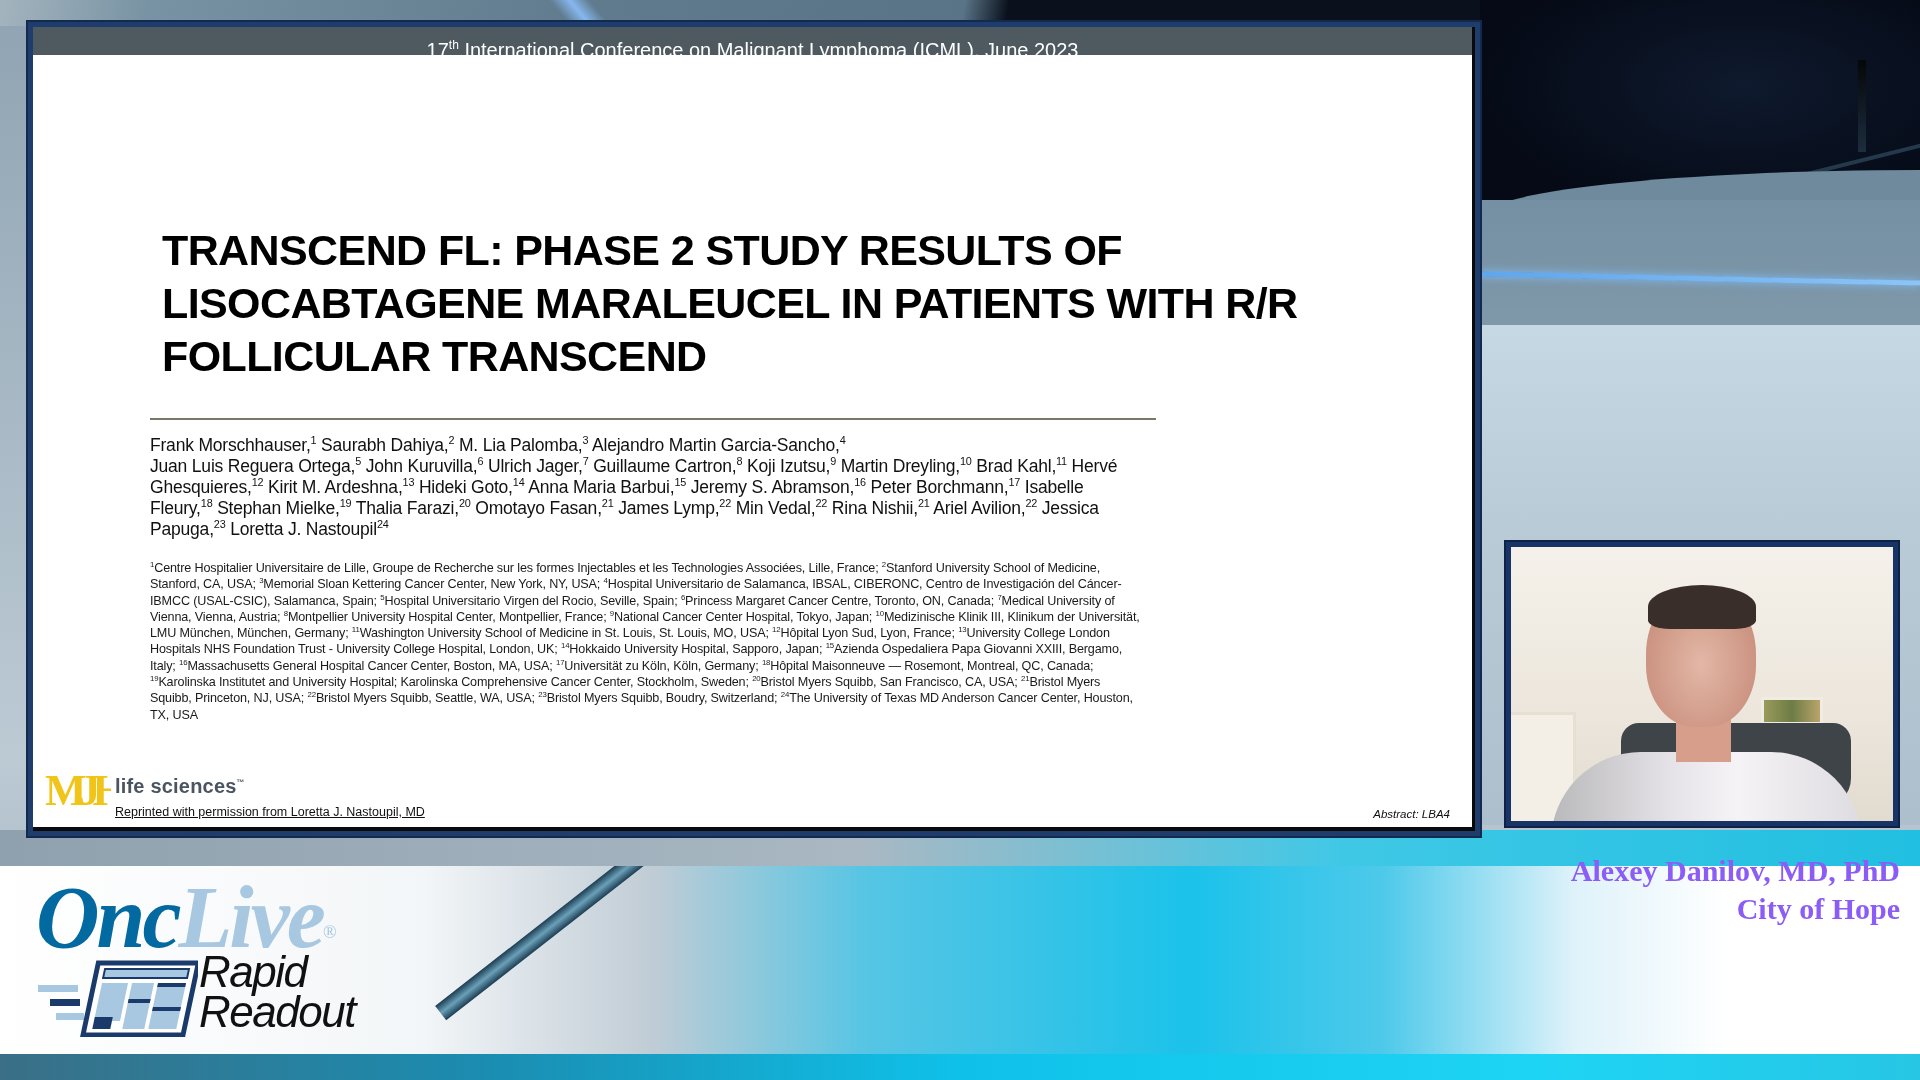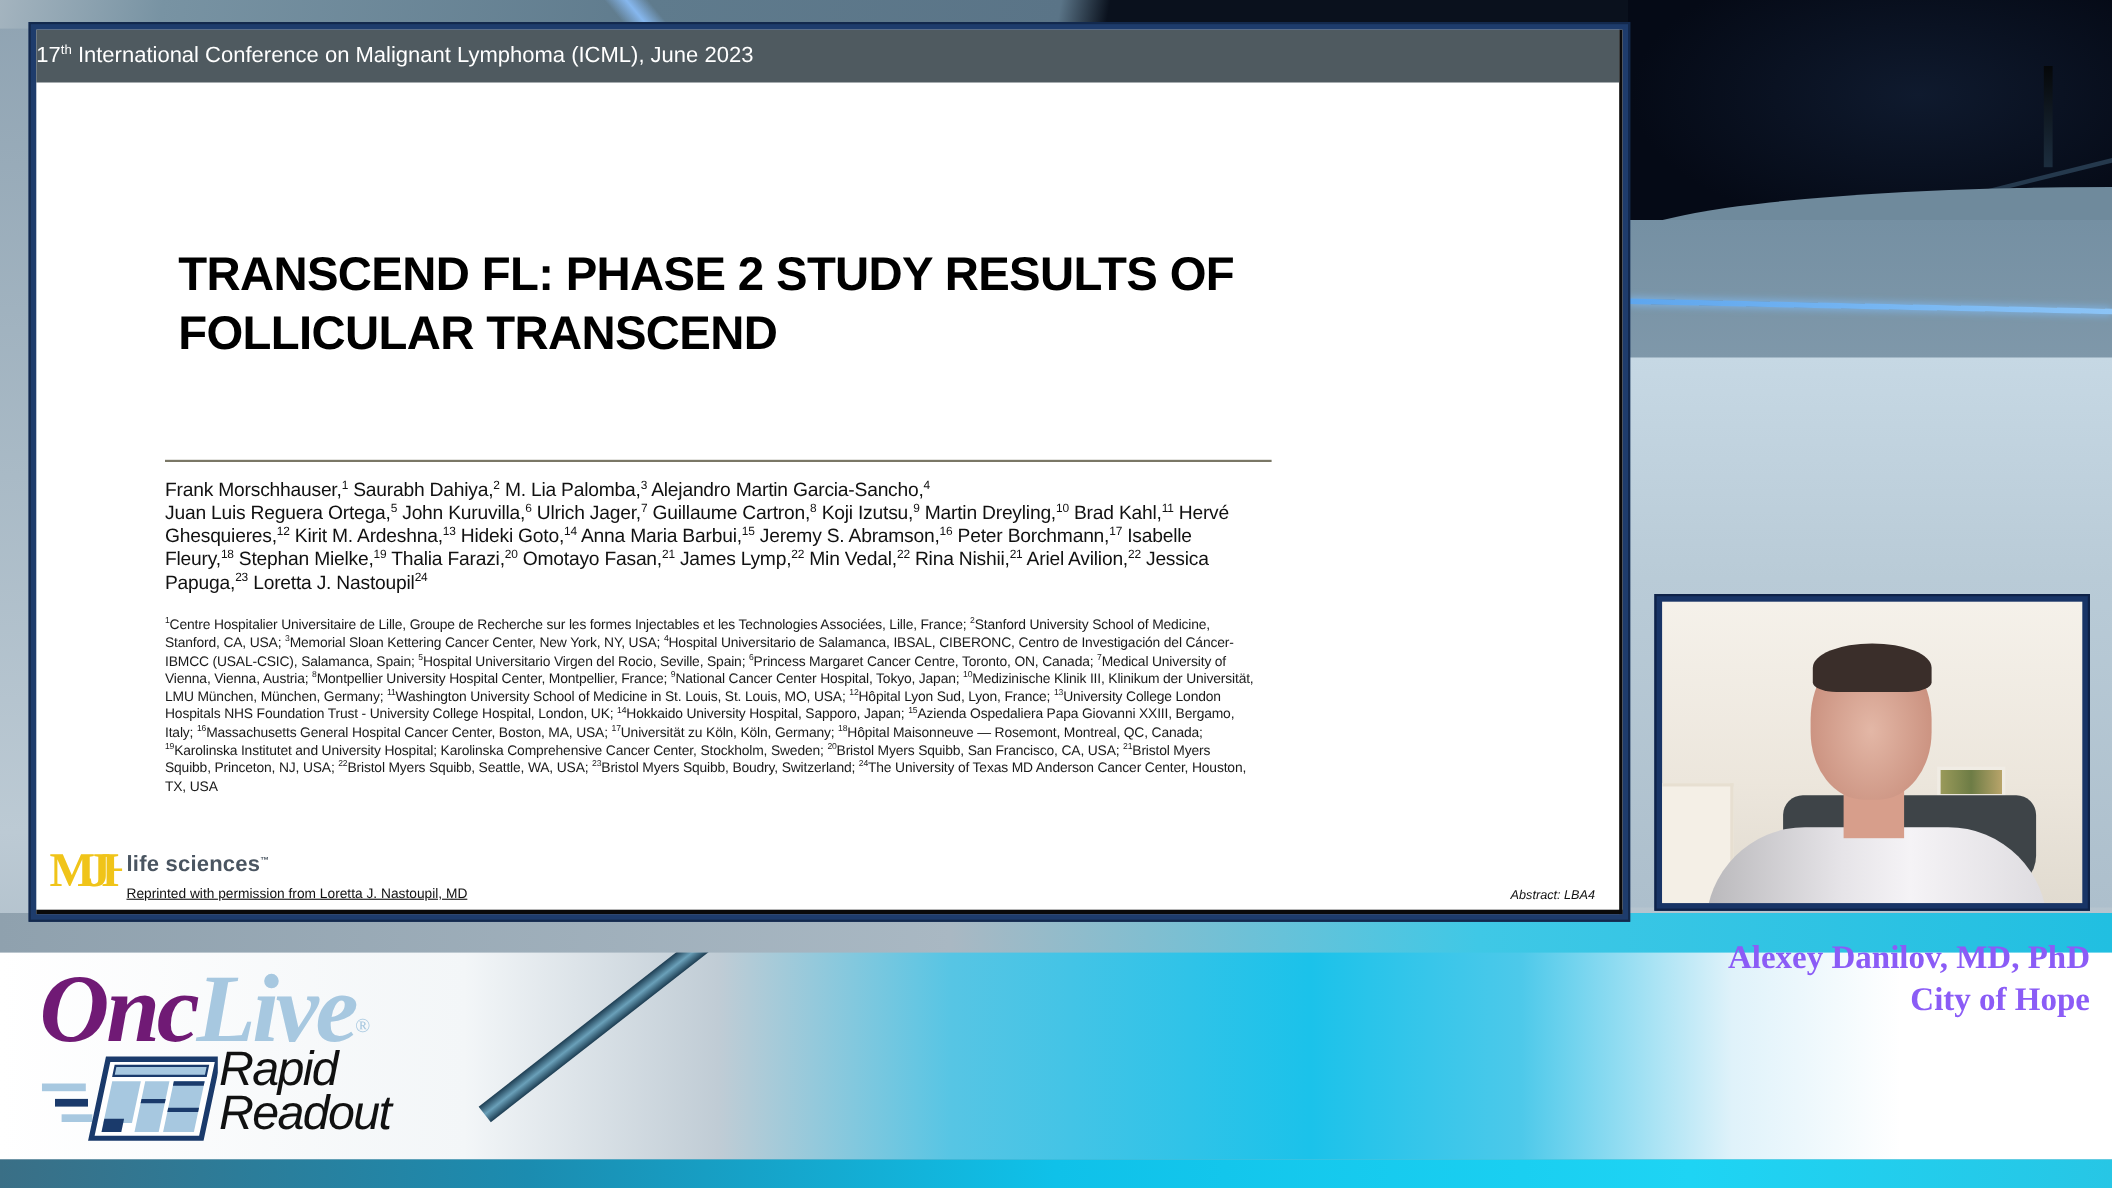--- a/index.html
+++ b/index.html
@@ -63,22 +63,22 @@
     border: 2px solid #13294d;
     padding: 5px;
   }
   .slide {
     position: relative; width: 100%; height: 100%;
     background: #ffffff;
     border-bottom: 4px solid #0a0a0a;
     border-right: 3px solid #0a0a0a;
   }
   .slide-header {
-    height: 48px; background: #4f5a60;
-    color: #ffffff; 
+    height: 28px; background: #4f5a60;
+    color: #ffffff; text-align: center;
     font-size: 20px; line-height: 36px;
     font-family: "Liberation Sans", sans-serif;
   }
   .slide-header sup { font-size: 12px; }
   .slide-title {
     position: absolute; left: 117px; top: 197px; width: 1180px;
     font-family: "Liberation Sans", sans-serif;
     font-weight: bold; font-size: 43px; line-height: 53px;
     color: #000000; letter-spacing: -0.6px; margin-left: 12px;
   }
@@ -170,21 +170,21 @@
   .lt-bottom {
     position: absolute; left: 0; top: 1054px; width: 1920px; height: 26px;
     background: linear-gradient(90deg, #3a6f86 0%, #1b8cb0 25%, #0fc1e9 50%, #1ed4f4 80%, #27c6e5 100%);
   }
   .onclive {
     position: absolute; left: 36px; top: 870px;
     font-family: "Liberation Serif", serif;
     font-style: italic; font-weight: bold; font-size: 88px; line-height: 96px;
     letter-spacing: -3px;
   }
-  .onclive .onc { color: #701a75; font-style: italic; }
+  .onclive .onc { color: #0369a1; font-style: italic; }
   .onclive .live { color: #a7c8e0; }
   .onclive .reg { font-size: 18px; vertical-align: top; color: #a7c8e0; font-style: normal; font-weight: normal; position: relative; top: 14px; }
   .rr-icon { position: absolute; left: 38px; top: 955px; width: 160px; height: 82px; }
   .rapid-readout {
     position: absolute; left: 199px; top: 952px;
     font-family: "Liberation Sans", sans-serif;
     font-style: italic; font-size: 44px; line-height: 40px; color: #111;
     letter-spacing: -1.5px;
   }
   .speaker {
@@ -209,20 +209,21 @@
 <div class="bg-mid-band"></div>
 
 <div class="slide-frame">
   <div class="slide">
     <div class="slide-header">
       <span>17</span><sup>th</sup><span> International Conference on Malignant Lymphoma (ICML), June 2023</span>
     </div>
 
     <div class="slide-title">
       <span class="title-line">TRANSCEND FL: PHASE 2 STUDY RESULTS OF</span>
+      <span class="title-line">LISOCABTAGENE MARALEUCEL IN PATIENTS WITH R/R</span>
       <span class="title-line">FOLLICULAR TRANSCEND</span>
     </div>
     <div class="title-rule"></div>
 
     <div class="authors" id="authors"><span>Frank Morschhauser,</span><sup>1</sup> <span>Saurabh Dahiya,</span><sup>2</sup> <span>M. Lia Palomba,</span><sup>3</sup> <span>Alejandro Martin Garcia-Sancho,</span><sup>4</sup><br><span>Juan Luis Reguera Ortega,</span><sup>5</sup> <span>John Kuruvilla,</span><sup>6</sup> <span>Ulrich Jager,</span><sup>7</sup> <span>Guillaume Cartron,</span><sup>8</sup> <span>Koji Izutsu,</span><sup>9</sup> <span>Martin Dreyling,</span><sup>10</sup> <span>Brad Kahl,</span><sup>11</sup> <span>Hervé Ghesquieres,</span><sup>12</sup> <span>Kirit M. Ardeshna,</span><sup>13</sup> <span>Hideki Goto,</span><sup>14</sup> <span>Anna Maria Barbui,</span><sup>15</sup> <span>Jeremy S. Abramson,</span><sup>16</sup> <span>Peter Borchmann,</span><sup>17</sup> <span>Isabelle Fleury,</span><sup>18</sup> <span>Stephan Mielke,</span><sup>19</sup> <span>Thalia Farazi,</span><sup>20</sup> <span>Omotayo Fasan,</span><sup>21</sup> <span>James Lymp,</span><sup>22</sup> <span>Min Vedal,</span><sup>22</sup> <span>Rina Nishii,</span><sup>21</sup> <span>Ariel Avilion,</span><sup>22</sup> <span>Jessica Papuga,</span><sup>23</sup> <span>Loretta J. Nastoupil</span><sup>24</sup></div>
     <div class="affil" id="affil"><sup>1</sup><span>Centre Hospitalier Universitaire de Lille, Groupe de Recherche sur les formes Injectables et les Technologies Associées, Lille, France; </span><sup>2</sup><span>Stanford University School of Medicine, Stanford, CA, USA; </span><sup>3</sup><span>Memorial Sloan Kettering Cancer Center, New York, NY, USA; </span><sup>4</sup><span>Hospital Universitario de Salamanca, IBSAL, CIBERONC, Centro de Investigación del Cáncer-IBMCC (USAL-CSIC), Salamanca, Spain; </span><sup>5</sup><span>Hospital Universitario Virgen del Rocio, Seville, Spain; </span><sup>6</sup><span>Princess Margaret Cancer Centre, Toronto, ON, Canada; </span><sup>7</sup><span>Medical University of Vienna, Vienna, Austria; </span><sup>8</sup><span>Montpellier University Hospital Center, Montpellier, France; </span><sup>9</sup><span>National Cancer Center Hospital, Tokyo, Japan; </span><sup>10</sup><span>Medizinische Klinik III, Klinikum der Universität, LMU München, München, Germany; </span><sup>11</sup><span>Washington University School of Medicine in St. Louis, St. Louis, MO, USA; </span><sup>12</sup><span>Hôpital Lyon Sud, Lyon, France; </span><sup>13</sup><span>University College London Hospitals NHS Foundation Trust - University College Hospital, London, UK; </span><sup>14</sup><span>Hokkaido University Hospital, Sapporo, Japan; </span><sup>15</sup><span>Azienda Ospedaliera Papa Giovanni XXIII, Bergamo, Italy; </span><sup>16</sup><span>Massachusetts General Hospital Cancer Center, Boston, MA, USA; </span><sup>17</sup><span>Universität zu Köln, Köln, Germany; </span><sup>18</sup><span>Hôpital Maisonneuve — Rosemont, Montreal, QC, Canada; </span><sup>19</sup><span>Karolinska Institutet and University Hospital; Karolinska Comprehensive Cancer Center, Stockholm, Sweden; </span><sup>20</sup><span>Bristol Myers Squibb, San Francisco, CA, USA; </span><sup>21</sup><span>Bristol Myers Squibb, Princeton, NJ, USA; </span><sup>22</sup><span>Bristol Myers Squibb, Seattle, WA, USA; </span><sup>23</sup><span>Bristol Myers Squibb, Boudry, Switzerland; </span><sup>24</sup><span>The University of Texas MD Anderson Cancer Center, Houston, TX, USA</span></div>
 
     <svg class="mjh-logo" viewBox="0 0 66 48">
       <text x="0" y="38" font-family="Liberation Serif, serif" font-size="44" font-weight="bold" fill="#f0c419" letter-spacing="-8">MJH</text>
     </svg>

